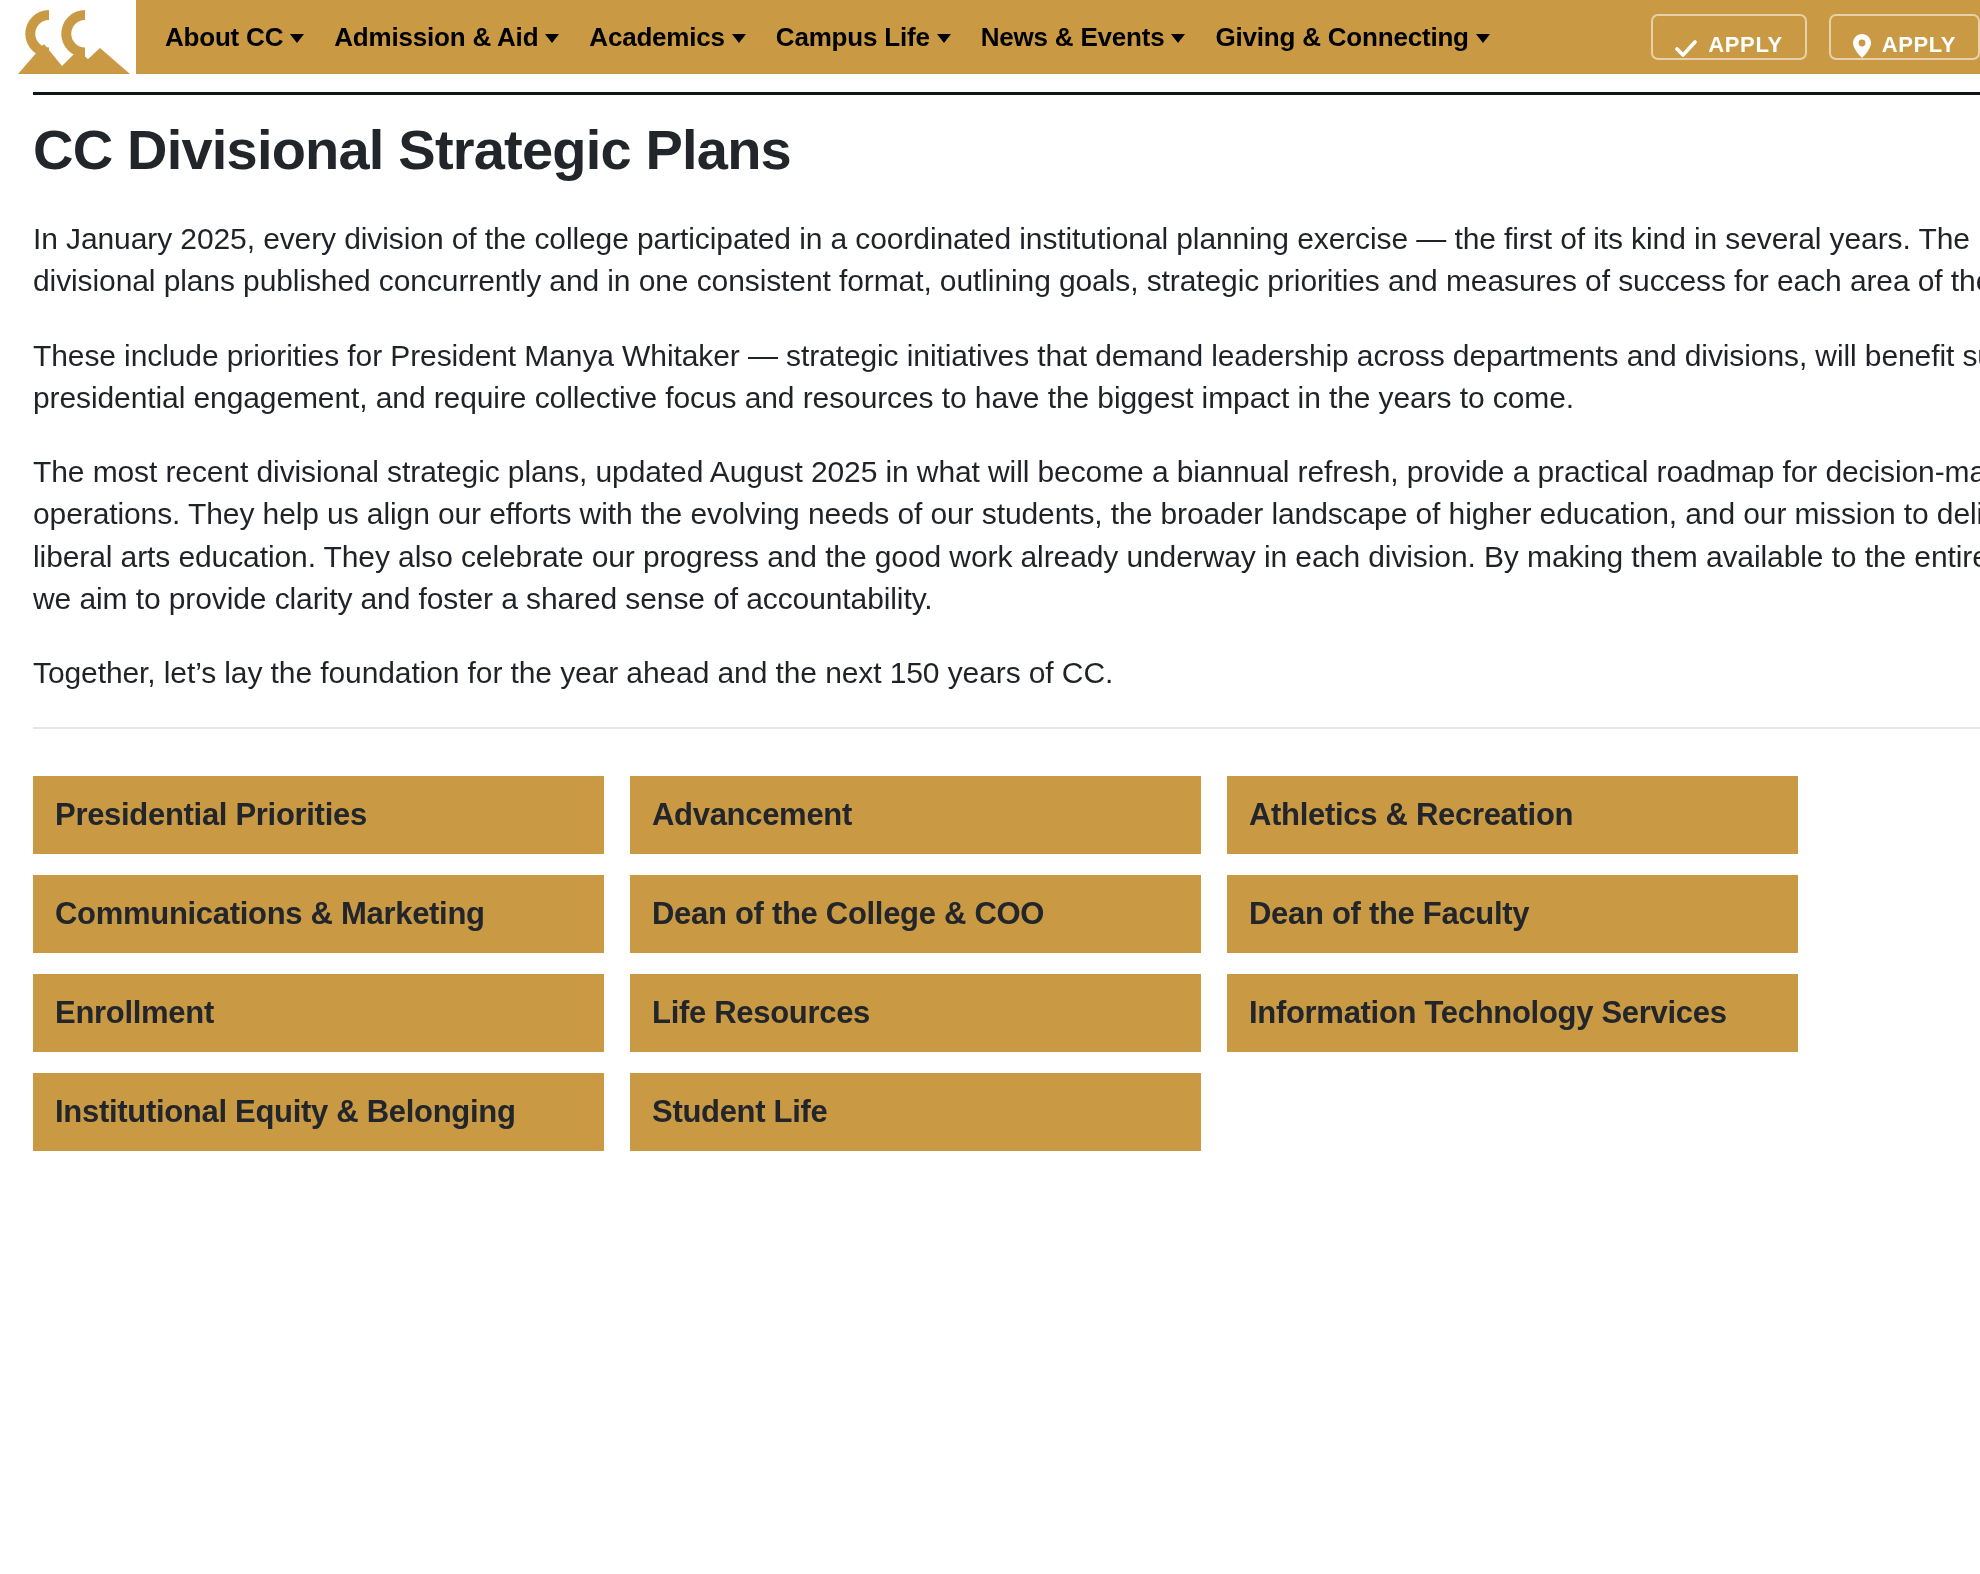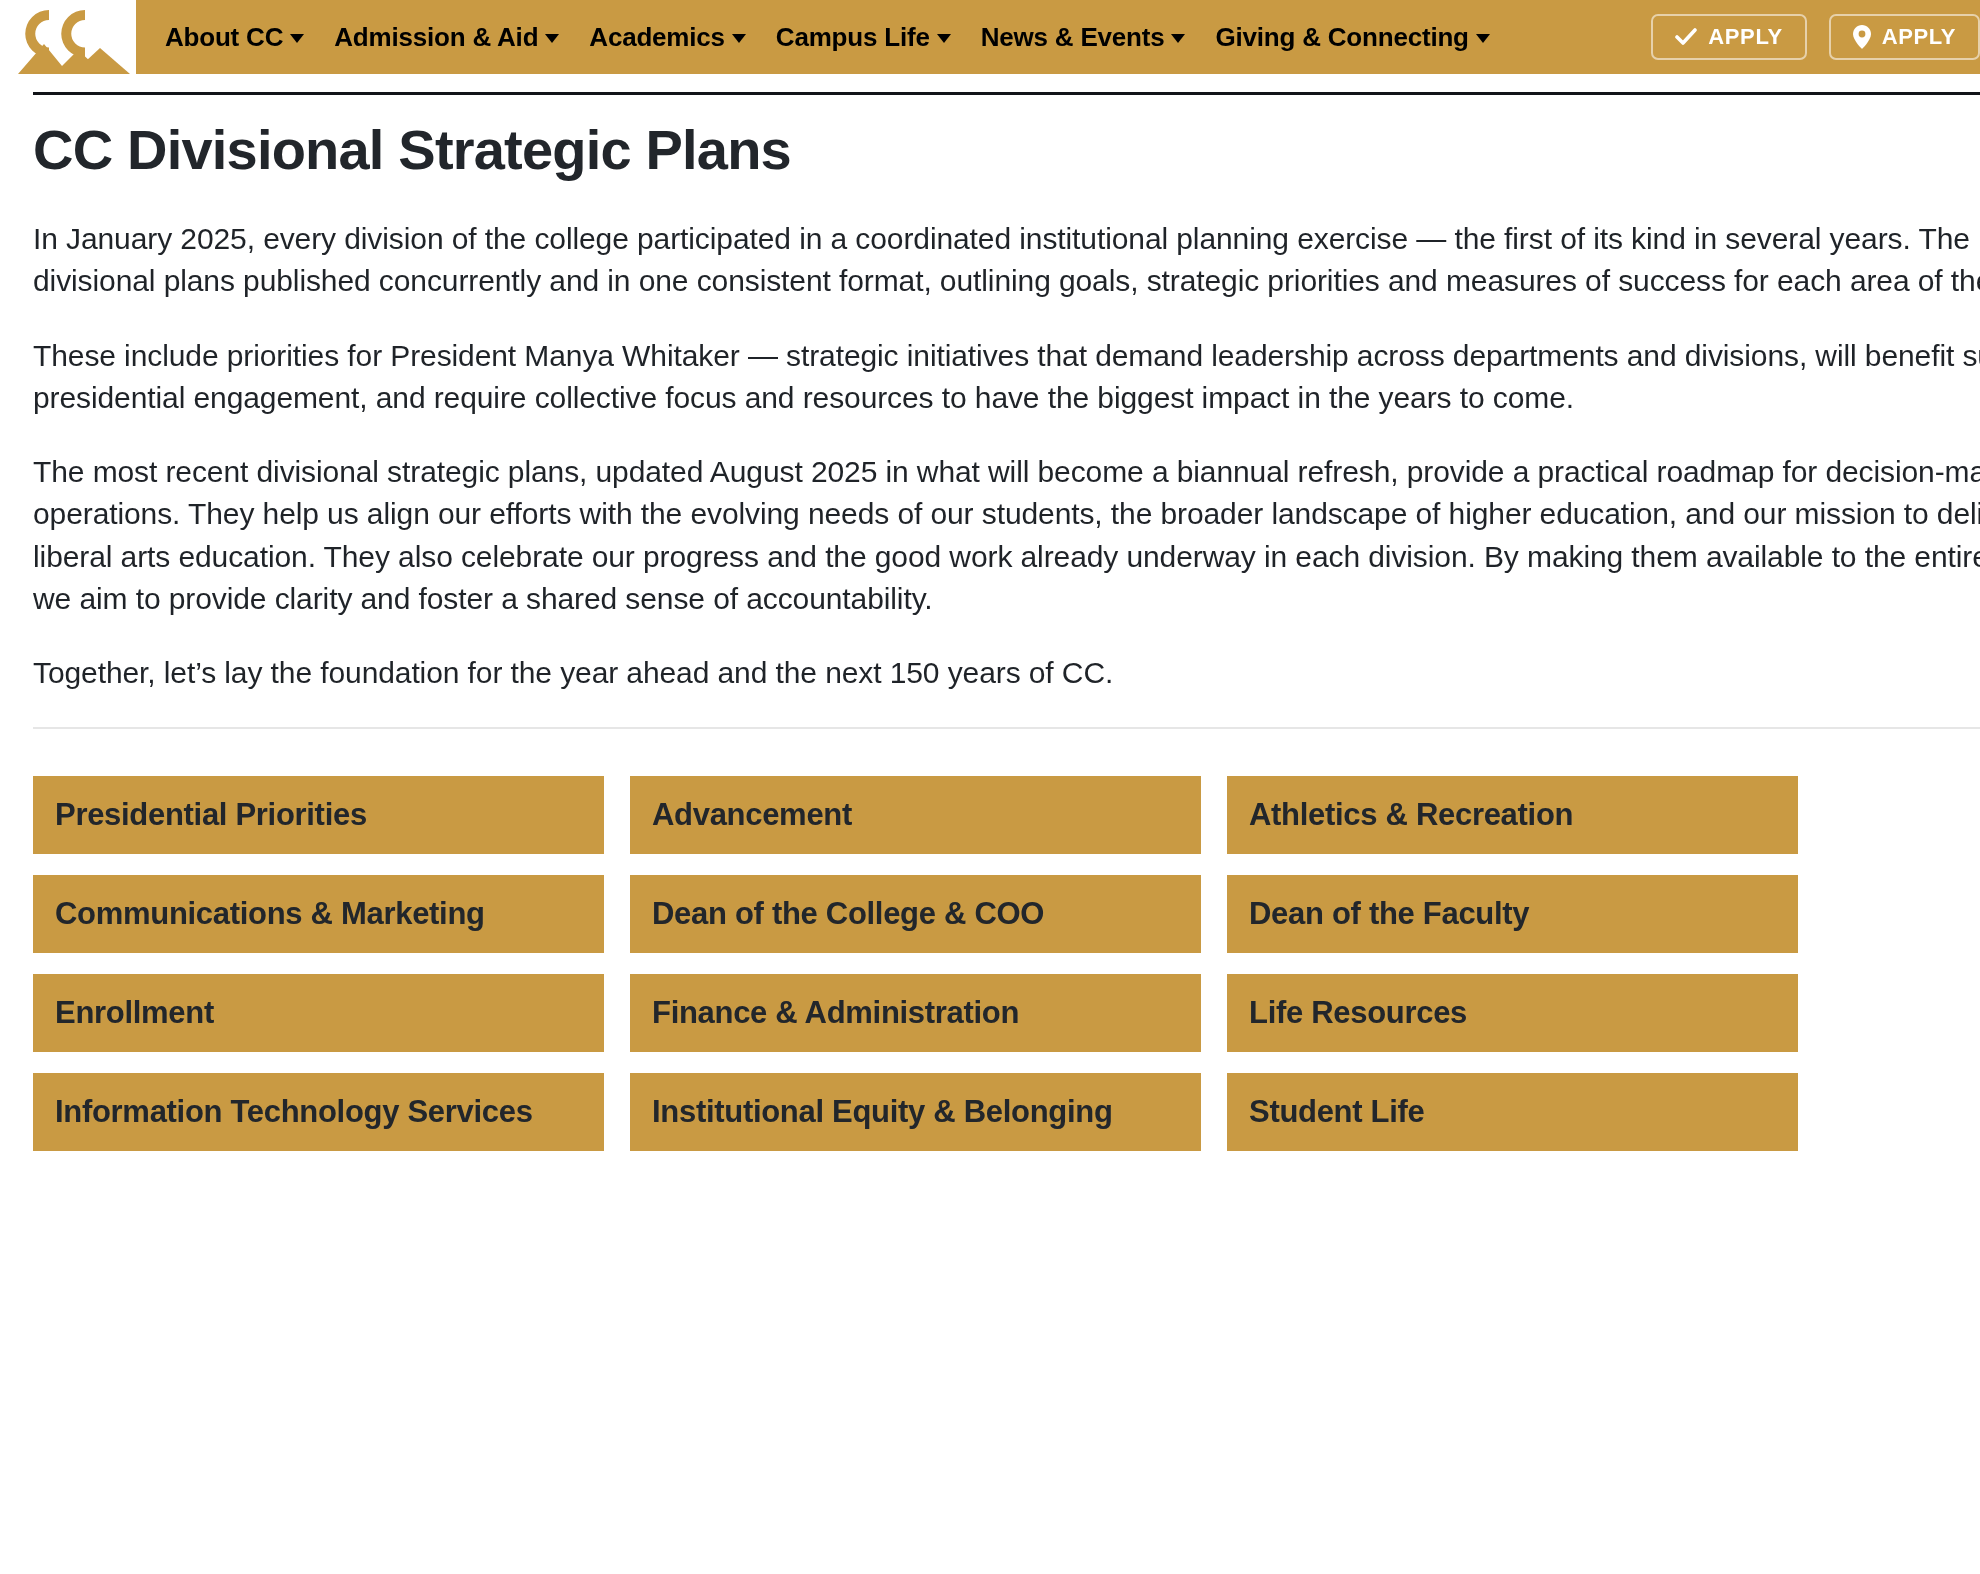--- a/index.html
+++ b/index.html
@@ -70,24 +70,24 @@
     top: 0;
     height: 74px;
     display: flex;
     align-items: center;
     gap: 22px;
     padding-right: 0px;
   }
 
   .pill-btn {
     display: inline-flex;
-    align-items: center;
+    align-items: flex-end;
     gap: 11px;
     height: 46px;
-    padding: 8px 22px;
+    padding: 0 22px;
     border: 2px solid rgba(255,255,255,0.55);
     border-radius: 7px;
     color: #ffffff;
     font-size: 22px;
     font-weight: bold;
     letter-spacing: 0.6px;
     cursor: pointer;
     white-space: nowrap;
   }
   .pill-btn svg { display: block; flex: 0 0 auto; }
@@ -251,23 +251,20 @@
       <span>Dean of the College &amp; COO</span>
     </a>
     <a class="plan-btn">
       <span>Dean of the Faculty</span>
     </a>
 
     <a class="plan-btn">
       <span>Enrollment</span>
     </a>
     <a class="plan-btn">
-      <span>Finance &amp; Administration</span>
-    </a>
-    <a class="plan-btn">
       <span>Life Resources</span>
     </a>
 
     <a class="plan-btn">
       <span>Information Technology Services</span>
     </a>
     <a class="plan-btn">
       <span>Institutional Equity &amp; Belonging</span>
     </a>
     <a class="plan-btn">

